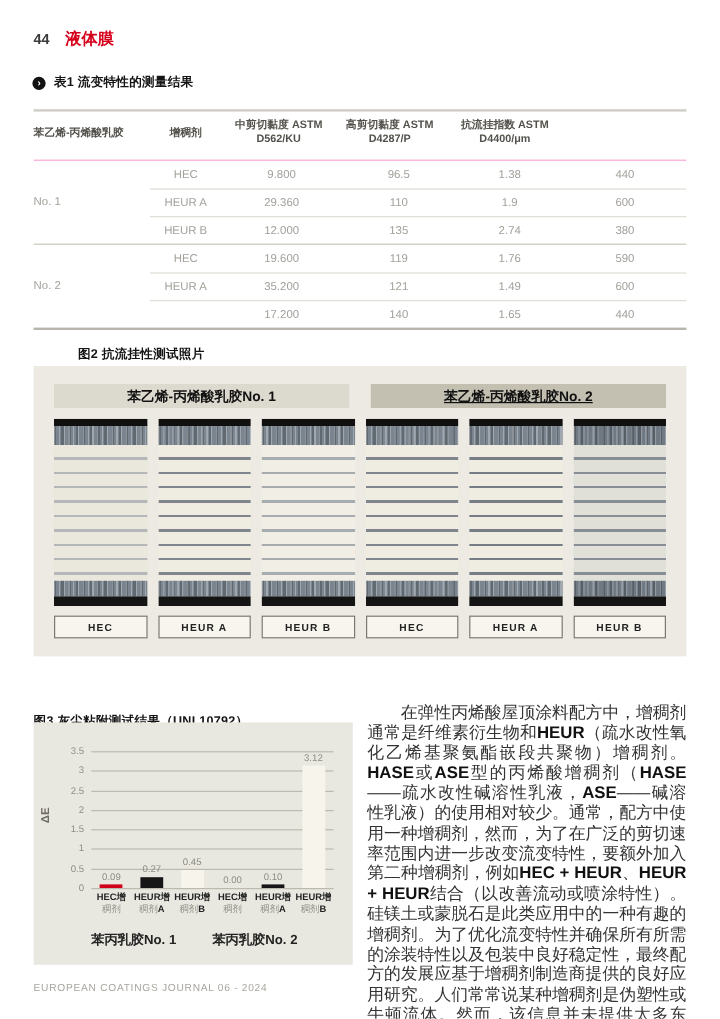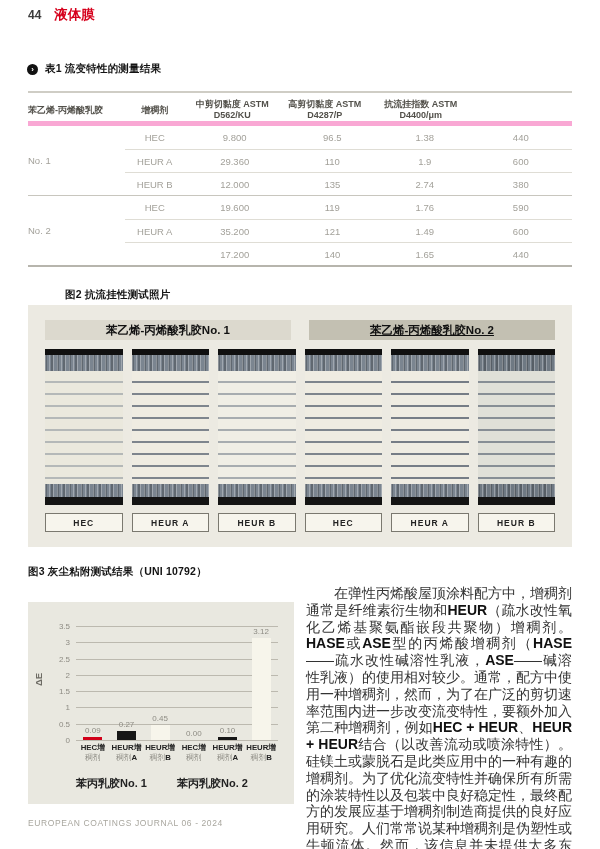--- a/index.html
+++ b/index.html
@@ -4,38 +4,38 @@
 <style>
   * { margin:0; padding:0; box-sizing:border-box; }
   html,body { background:#ffffff; }
   body {
     width:600px; height:849px; position:relative; overflow:hidden;
     font-family:"Liberation Sans","DejaVu Sans",sans-serif; color:#222;
   }
   .abs { position:absolute; }
 
   
-  #page-header { top:6px; left:28px; display:flex; align-items:baseline; }
+  #page-header { top:24px; left:28px; display:flex; align-items:baseline; }
   #page-num { font-size:12px; font-weight:bold; color:#3c3c3c; }
   #section-title { font-size:13.5px; font-weight:bold; color:#d6001c; margin-left:13px; }
 
   
   .caption-row { display:flex; align-items:center; gap:7px; }
   .bullet { width:11px; height:11px; min-width:11px; border-radius:50%; background:#121212;
             color:#fff; font-size:8px; line-height:11px; text-align:center; font-weight:bold; }
   .caption { font-size:10.5px; font-weight:bold; color:#141414; letter-spacing:.2px; }
   #cap-table { top:62px; left:27px; }
   #cap-fig2  { top:288px; left:28px;padding-left:37px; }
-  #cap-fig3  { top:565px; left:28px; }
+  #cap-fig3  { top:594px; left:28px; }
 
   
   #table1 { top:91px; left:28px; width:544px; border-top:2px solid #cfcdc5;
             border-bottom:2px solid #b7b5ad; }
-  .t-header { display:flex; align-items:center; padding:6px 0 0;
-              border-bottom:5px solid #f9a8d4; font-weight:bold; color:#53514b; font-size:9px; line-height:11px; }
+  .t-header { display:flex; align-items:center; padding:6px 0 12px;
+              border-bottom:1px solid #f9a8d4; font-weight:bold; color:#53514b; font-size:9px; line-height:11px; }
   .hc { text-align:center; }
   .c1 { width:17.8%; text-align:left; } .c2 { width:11%; } .c3 { width:18.4%; }
   .c4 { width:17.5%; } .c5 { width:16.5%; } .c6 { width:18.8%; }
   .t-group { display:flex; }
   .t-group + .t-group { border-top:1px solid #c8c6be; }
   .t-group-label { width:17.8%; display:flex; align-items:center;
                    font-size:9.5px; color:#a3a19a; }
   .t-rows { width:82.2%; }
   .t-row { display:flex; height:23px; align-items:center; font-size:9.5px; color:#a3a19a; }
   .t-row + .t-row { border-top:1px solid #dfddd5; }

